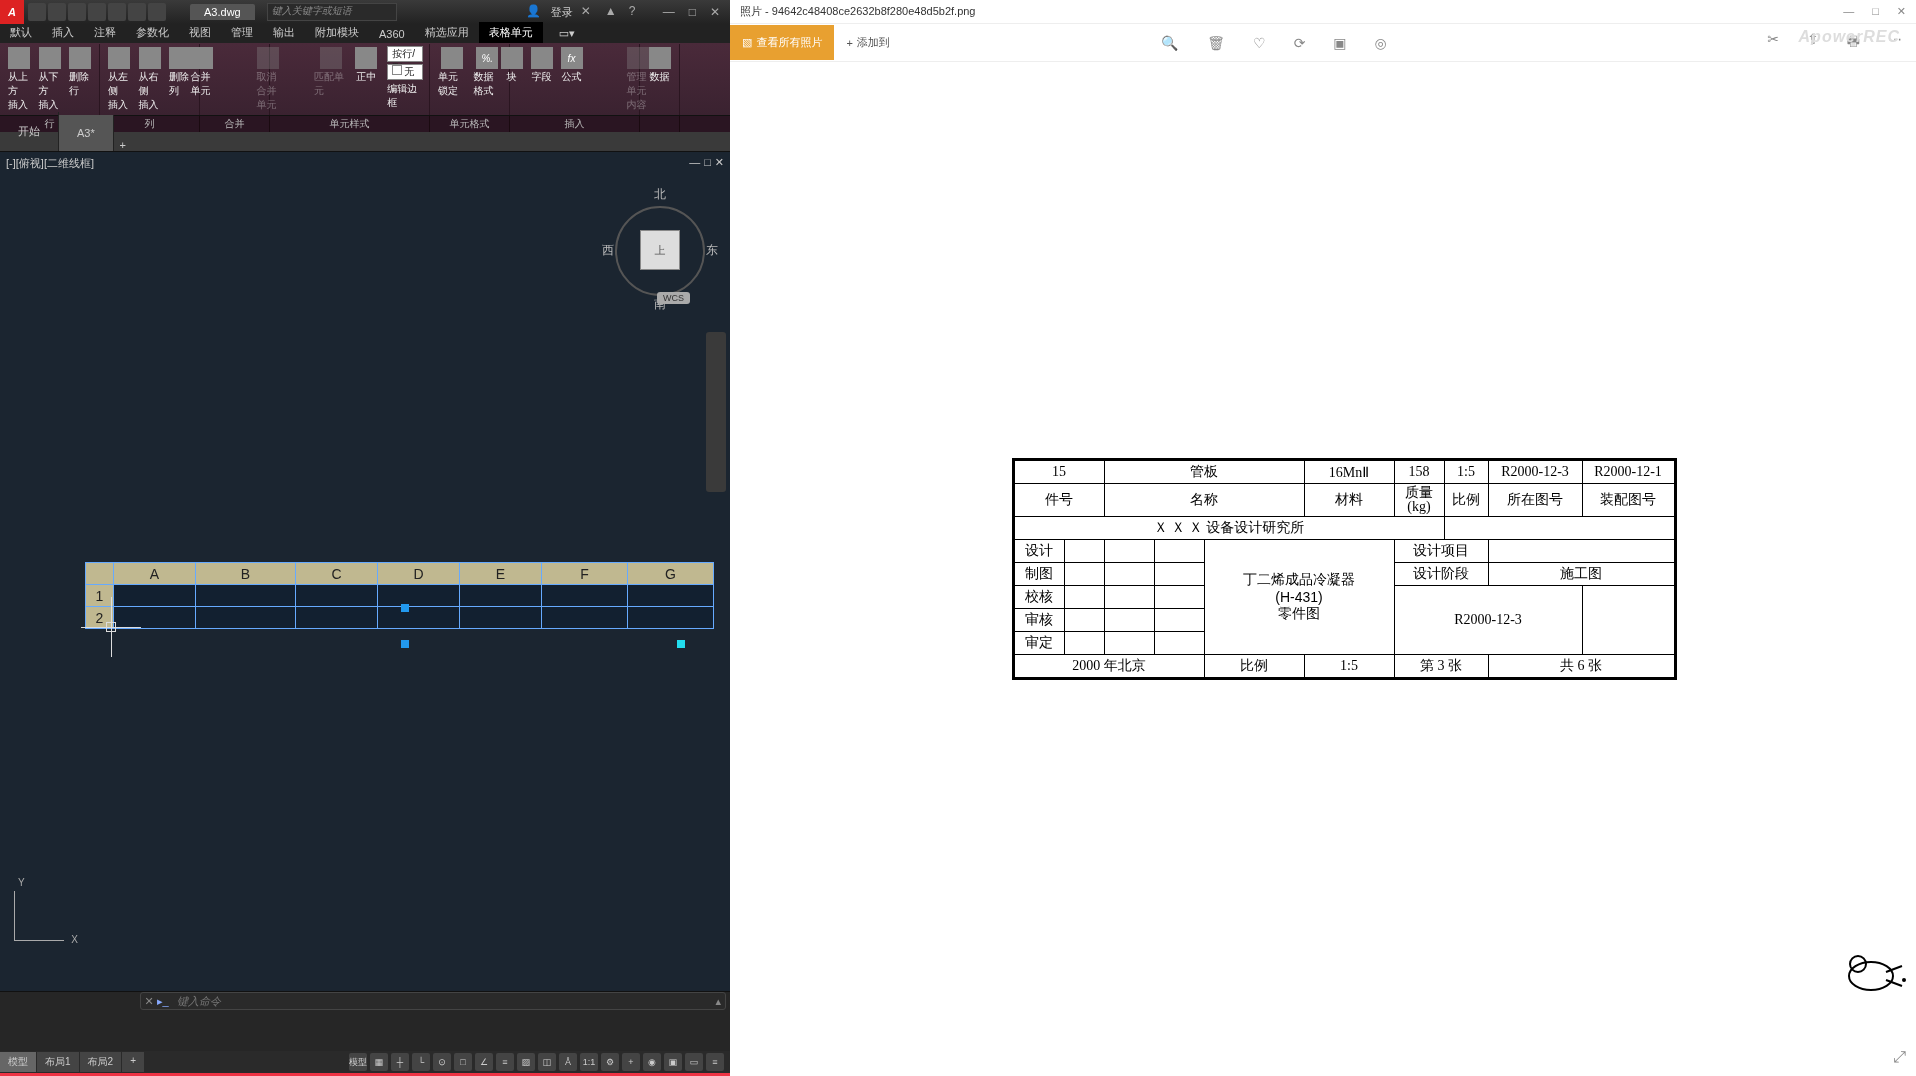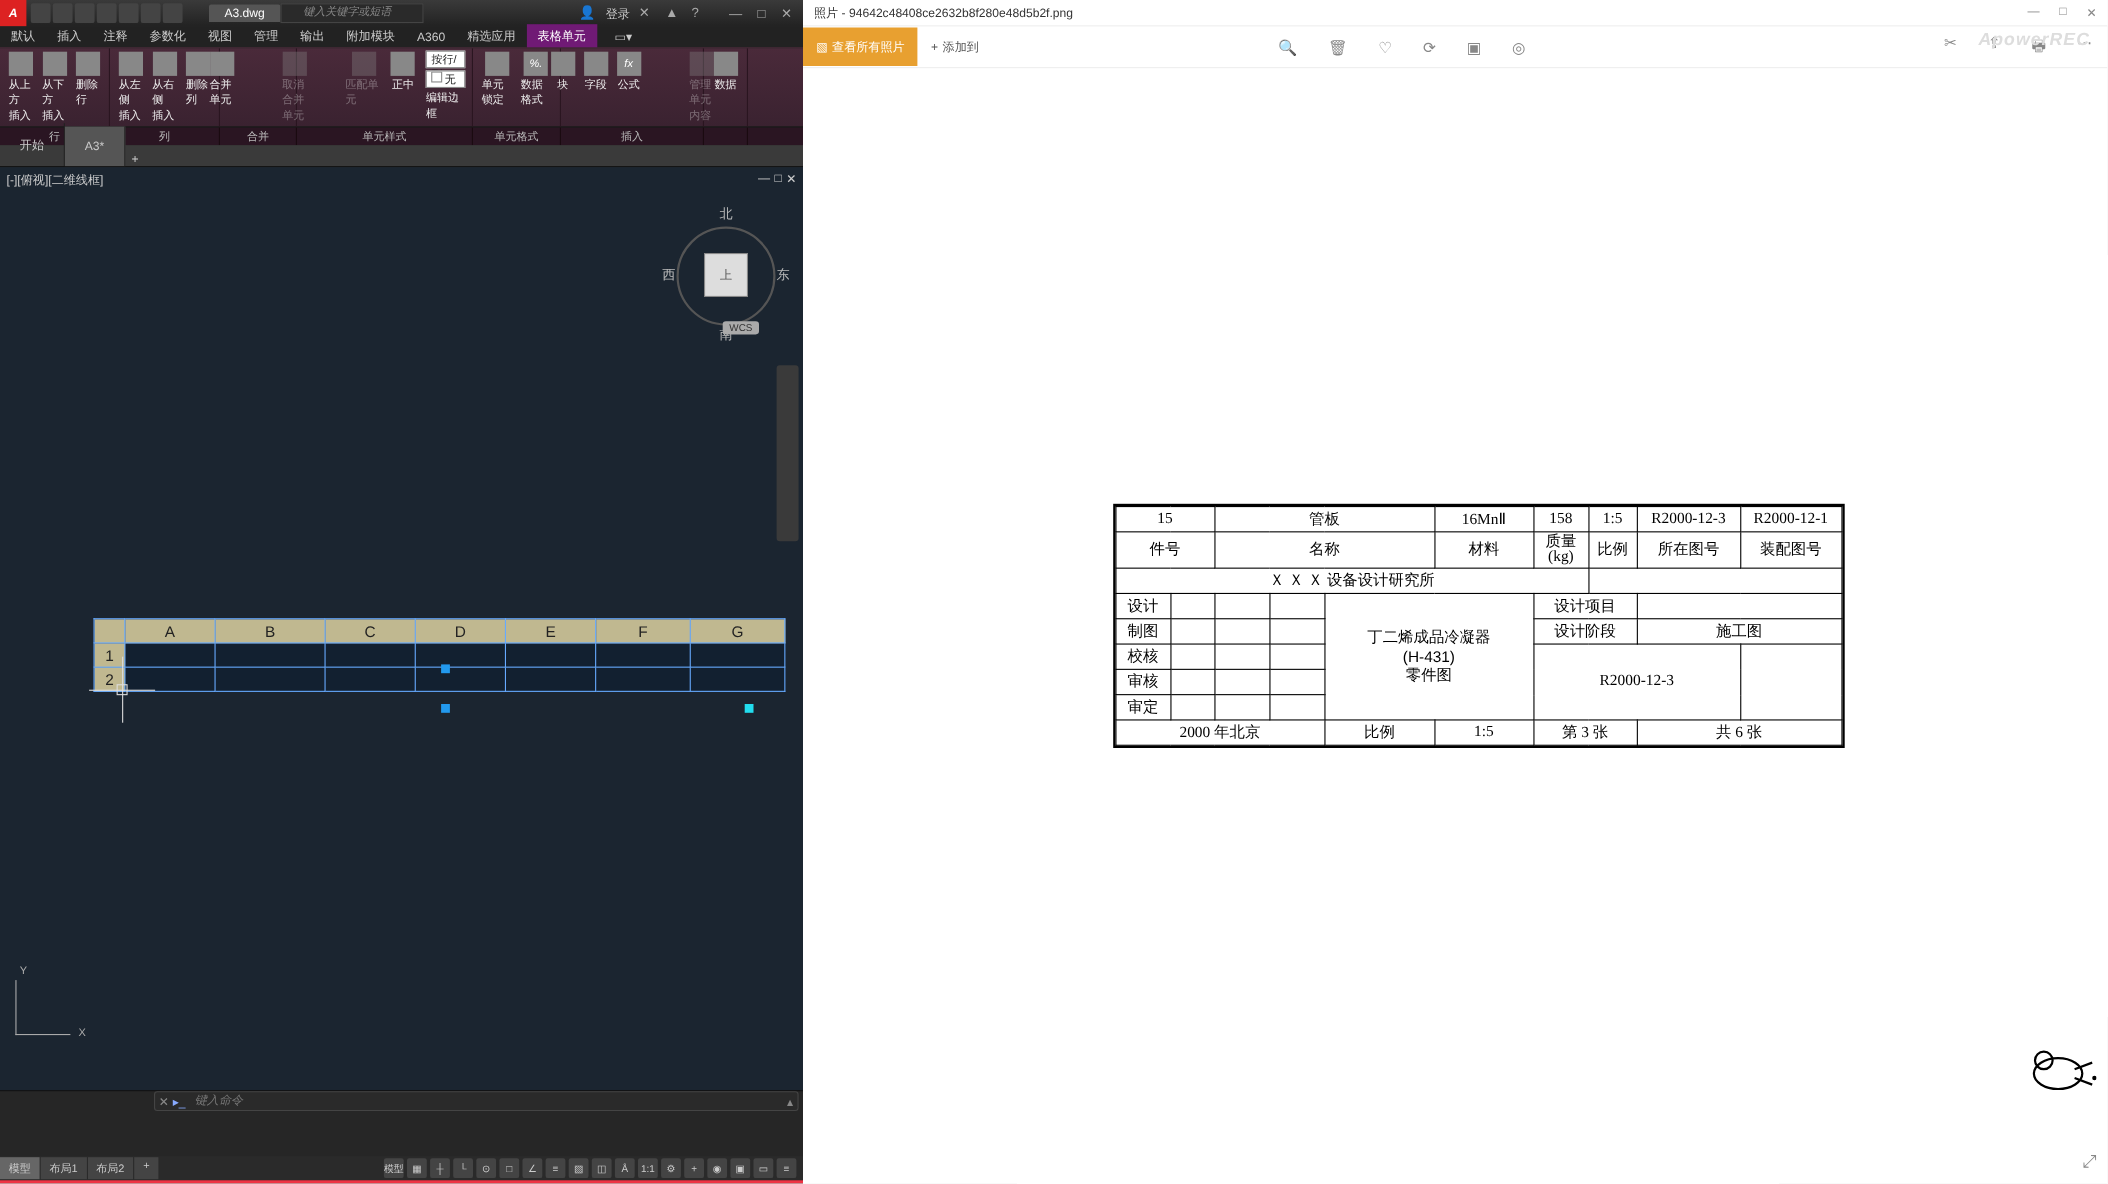--- a/index.html
+++ b/index.html
@@ -5,28 +5,28 @@
 * { margin: 0; padding: 0; box-sizing: border-box; font-family: "Microsoft YaHei", Arial, sans-serif; }
 body { display: flex; width: 1916px; height: 1076px; overflow: hidden; background: #f0f0f0; }
 
 
 .cad { width: 730px; height: 100%; background: #2a2a2a; display: flex; flex-direction: column; position: relative; }
 .cad-titlebar { height: 24px; background: linear-gradient(#3a3a3a,#222); display: flex; align-items: center; color: #ccc; font-size: 11px; }
 .app-logo { width: 24px; height: 24px; background: #d22; color: #fff; display: flex; align-items: center; justify-content: center; font-weight: bold; font-style: italic; }
 .qat { display: flex; gap: 2px; padding: 0 4px; }
 .qat-btn { width: 18px; height: 18px; background: #444; border-radius: 2px; }
 .filetab { background: #555; padding: 2px 14px; margin-left: 20px; border-radius: 2px 2px 0 0; font-size: 11px; color: #fff; }
-.search-cad { background: #2a2a2a; border: 1px solid #444; height: 18px; width: 130px; margin-left: 0; color: #888; font-size: 10px; font-style: italic; padding: 0 20px; }
+.search-cad { background: #2a2a2a; border: 1px solid #444; height: 18px; width: 130px; margin-left: 12px; color: #888; font-size: 10px; font-style: italic; padding: 0 4px; }
 .tb-right { margin-left: auto; display: flex; gap: 8px; padding: 0 8px; align-items: center; }
 .tb-right .ic { width: 16px; height: 16px; color: #aaa; font-size: 12px; }
 .win-btns { display: flex; gap: 14px; padding: 0 10px; color: #aaa; font-size: 12px; }
 
 .ribbon-tabs { height: 20px; background: #222; display: flex; align-items: flex-end; font-size: 11px; color: #ccc; border-bottom: 1px solid #4a2a3a; }
 .ribbon-tabs span { padding: 3px 10px; cursor: pointer; }
-.ribbon-tabs .active { background: #701a75; color: #fff; text-align: center; }
+.ribbon-tabs .active { background: #000000; color: #fff; text-align: center; }
 
 .ribbon { height: 72px; background: linear-gradient(#4a2a3a,#3a2230); display: flex; border-bottom: 1px solid #111; }
 .ribbon-panel { border-right: 1px solid #2a1520; padding: 2px 6px; display: flex; flex-direction: column; align-items: center; justify-content: flex-start; }
 .ribbon-panel .big { display: flex; gap: 4px; }
 .rbtn { display: flex; flex-direction: column; align-items: center; color: #eee; font-size: 10px; cursor: pointer; padding: 1px 2px; }
 .rbtn .icon { width: 22px; height: 22px; background: #888; margin-bottom: 1px; }
 .rbtn.dim { opacity: 0.35; margin-left: 36px; }
 .panel-label-row { height: 16px; background: #2a1522; display: flex; font-size: 10px; color: #bbb; }
 .panel-label-row span { text-align: center; border-right: 1px solid #1a0a10; padding: 1px 0; }
 

